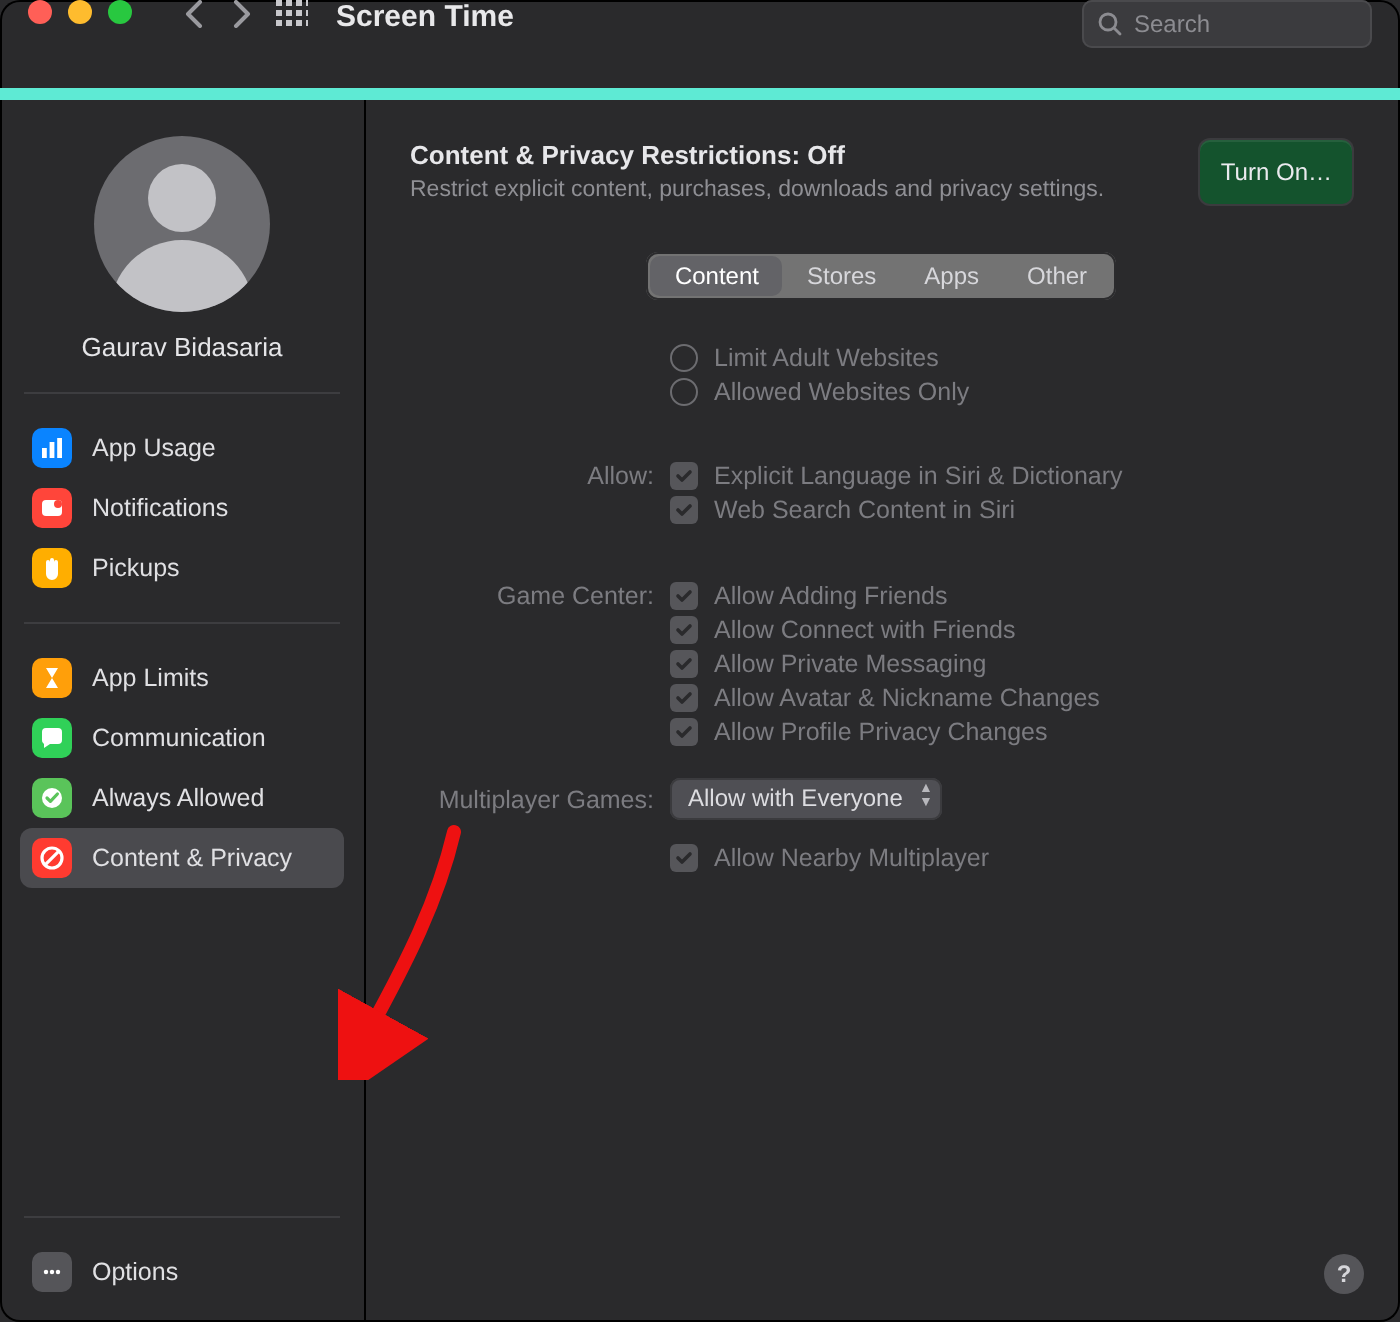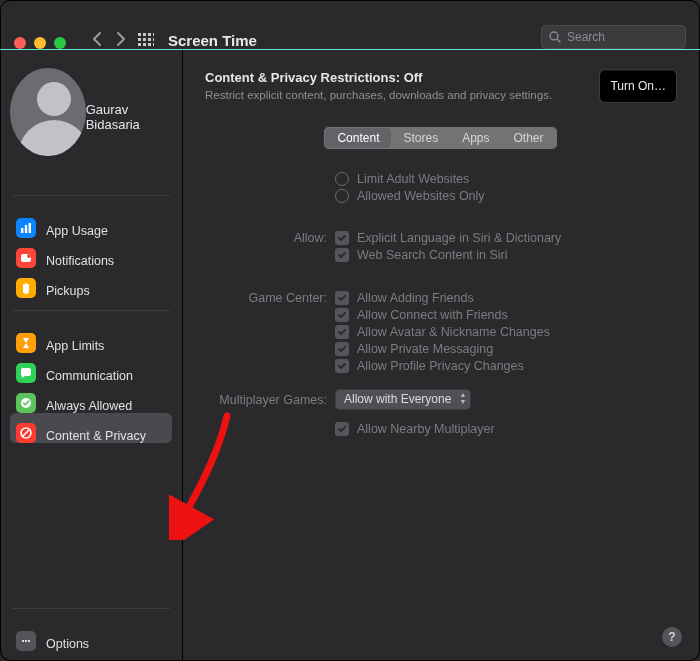--- a/index.html
+++ b/index.html
@@ -1,54 +1,54 @@
 <!DOCTYPE html>
 <html><head>
 <meta charset="utf-8">
 <style>
   *{box-sizing:border-box;margin:0;padding:0;font-family:-apple-system,BlinkMacSystemFont,"Helvetica Neue",Arial,sans-serif;-webkit-font-smoothing:antialiased}
   body{background:#2a2a2c;color:#d0d0d0;width:700px;height:661px;overflow:hidden;font-size:13px}
   .window{width:700px;height:661px;background:#2a2a2c;border-radius:10px;overflow:hidden;display:flex;flex-direction:column;box-shadow:inset 0 0 0 1px #000}
   
-  .titlebar{height:50px;display:flex;align-items:flex-end;padding:0 14px;gap:12px;border-bottom:1px solid #5eead4}
+  .titlebar{height:50px;display:flex;align-items:flex-start;padding:0 14px;gap:12px;border-bottom:6px solid #5eead4}
   .traffic{display:flex;gap:8px;margin-right:6px}
   .dot{width:12px;height:12px;border-radius:50%}
   .dot.red{background:#ff5f57}.dot.yellow{background:#febc2e}.dot.green{background:#28c840}
   .nav-arrows{display:flex;gap:14px;margin-left:8px;color:#9a9a9f}
   .nav-arrow{font-size:17px;line-height:1;cursor:default}
   .grid-icon{color:#c8c8cc;display:inline-flex}
   .title{color:#e8e8ea;font-weight:600;font-size:15px;margin-left:2px}
   .search{margin-left:auto;width:145px;height:24px;background:#3b3b3e;border-radius:5px;display:flex;align-items:center;padding:0 8px;gap:6px;color:#8c8c91;box-shadow:inset 0 0 0 1px #4a4a4d}
   .search svg{flex:0 0 auto}
   .search span{font-size:12px}
   
   .body{flex:1;display:flex;min-height:0}
   .sidebar{width:183px;border-right:1px solid #000;padding:18px 10px 10px 10px;display:flex;flex-direction:column}
-  .avatar-wrap{display:flex;align-items:center;margin-bottom:17px}
+  .avatar-wrap{display:flex;flex-direction:column;align-items:center;margin-bottom:3px}
   .avatar{width:88px;height:88px;border-radius:50%;background:#6c6c70;position:relative;overflow:hidden;margin-bottom:10px}
   .avatar .head{position:absolute;width:34px;height:34px;border-radius:50%;background:#c2c2c6;left:27px;top:14px}
   .avatar .torso{position:absolute;width:72px;height:42px;border-radius:36px 36px 0 0;background:#c2c2c6;left:8px;top:52px}
   .username{color:#e5e5e8;font-size:13px}
   .side-sep{height:1px;background:#3d3d40;margin:12px 2px}
-  .side-item{display:flex;align-items:flex-end;gap:10px;height:30px;padding:0 6px;border-radius:6px;color:#e0e0e3;cursor:default}
+  .side-item{display:flex;align-items:center;gap:10px;height:30px;padding:0 6px;border-radius:6px;color:#e0e0e3;cursor:default}
   .side-item.selected{background:#4a4a4e}
   .side-item .ic{width:20px;height:20px;border-radius:5px;display:flex;align-items:center;justify-content:center;flex:0 0 auto;color:#fff;font-size:12px}
   .ic.blue{background:#0a84ff}.ic.red{background:#ff453a}.ic.orange{background:#ff9f0a}
   .ic.purple{background:#7d5bd9}.ic.yellow{background:#ffae00}
   .ic.green{background:#30d158}.ic.lime{background:#5ac45a}.ic.scar{background:#ff3b30}
   .ic.gray{background:#555559}
   .side-item .lbl{font-size:12.5px}
   .side-bottom{margin-top:auto}
   
   .main{flex:1;padding:20px 24px 18px 22px;position:relative;overflow:hidden}
   .hdr-row{display:flex;align-items:flex-start;gap:10px}
   .hdr-title{font-size:13px;font-weight:600;color:#e7e7ea}
   .hdr-title .state{font-weight:700}
   .hdr-sub{font-size:11.5px;color:#8f8f94;margin-top:4px}
-  .turn-on{margin-left:auto;background:#000000;color:#eaeaee;border-radius:5px;height:22px;padding:16px 10px;font-size:12px;display:flex;align-items:center;box-shadow:inset 0 1px 0 rgba(255,255,255,.08),0 0 0 1px #3b3b3e}
+  .turn-on{margin-left:auto;background:#14532d;color:#eaeaee;border-radius:5px;height:22px;padding:16px 10px;font-size:12px;display:flex;align-items:center;box-shadow:inset 0 1px 0 rgba(255,255,255,.08),0 0 0 1px #3b3b3e}
   
   .seg{margin:24px auto 22px auto;display:flex;background:#737373;border-radius:6px;padding:2px;width:fit-content;box-shadow:inset 0 0 0 1px #2b2b2d}
   .seg .seg-item{padding:3px 12px;font-size:12px;color:#d7d7db;border-radius:5px;cursor:default}
   .seg .seg-item.active{background:#636367;color:#fff}
   
   .rows{display:flex;flex-direction:column;gap:3px}
   .row{display:flex;align-items:center}
   .row .key{width:130px;text-align:right;color:#7c7c81;font-size:12.5px;padding-right:8px}
   .row .val{display:flex;align-items:center;gap:8px;color:#7c7c81;font-size:12.5px}
   .radio{width:14px;height:14px;border-radius:50%;border:1.5px solid #6c6c70;display:inline-flex;align-items:center;justify-content:center}
@@ -292,32 +292,32 @@
             </div>
           </div>
         <div class="row">
             <div class="key"></div>
           <div class="val">
               <span class="check">
                 <svg width="10" height="10" viewBox="0 0 10 10">
                   <path d="M2 5l2 2 4-4" stroke="#2a2a2c" stroke-width="1.8" fill="none" stroke-linecap="round" stroke-linejoin="round"></path>
                 </svg>
               </span>
+              <span>Allow Private Messaging</span>
+            </div>
+          </div>
+        <div class="row">
+            <div class="key"></div>
+          <div class="val">
+              <span class="check">
+                <svg width="10" height="10" viewBox="0 0 10 10">
+                  <path d="M2 5l2 2 4-4" stroke="#2a2a2c" stroke-width="1.8" fill="none" stroke-linecap="round" stroke-linejoin="round"></path>
+                </svg>
+              </span>
               <span>Allow Avatar &amp; Nickname Changes</span>
-            </div>
-          </div>
-        <div class="row">
-            <div class="key"></div>
-          <div class="val">
-              <span class="check">
-                <svg width="10" height="10" viewBox="0 0 10 10">
-                  <path d="M2 5l2 2 4-4" stroke="#2a2a2c" stroke-width="1.8" fill="none" stroke-linecap="round" stroke-linejoin="round"></path>
-                </svg>
-              </span>
-              <span>Allow Private Messaging</span>
             </div>
           </div>
         <div class="row">
             <div class="key"></div>
           <div class="val">
               <span class="check">
                 <svg width="10" height="10" viewBox="0 0 10 10">
                   <path d="M2 5l2 2 4-4" stroke="#2a2a2c" stroke-width="1.8" fill="none" stroke-linecap="round" stroke-linejoin="round"></path>
                 </svg>
               </span>

